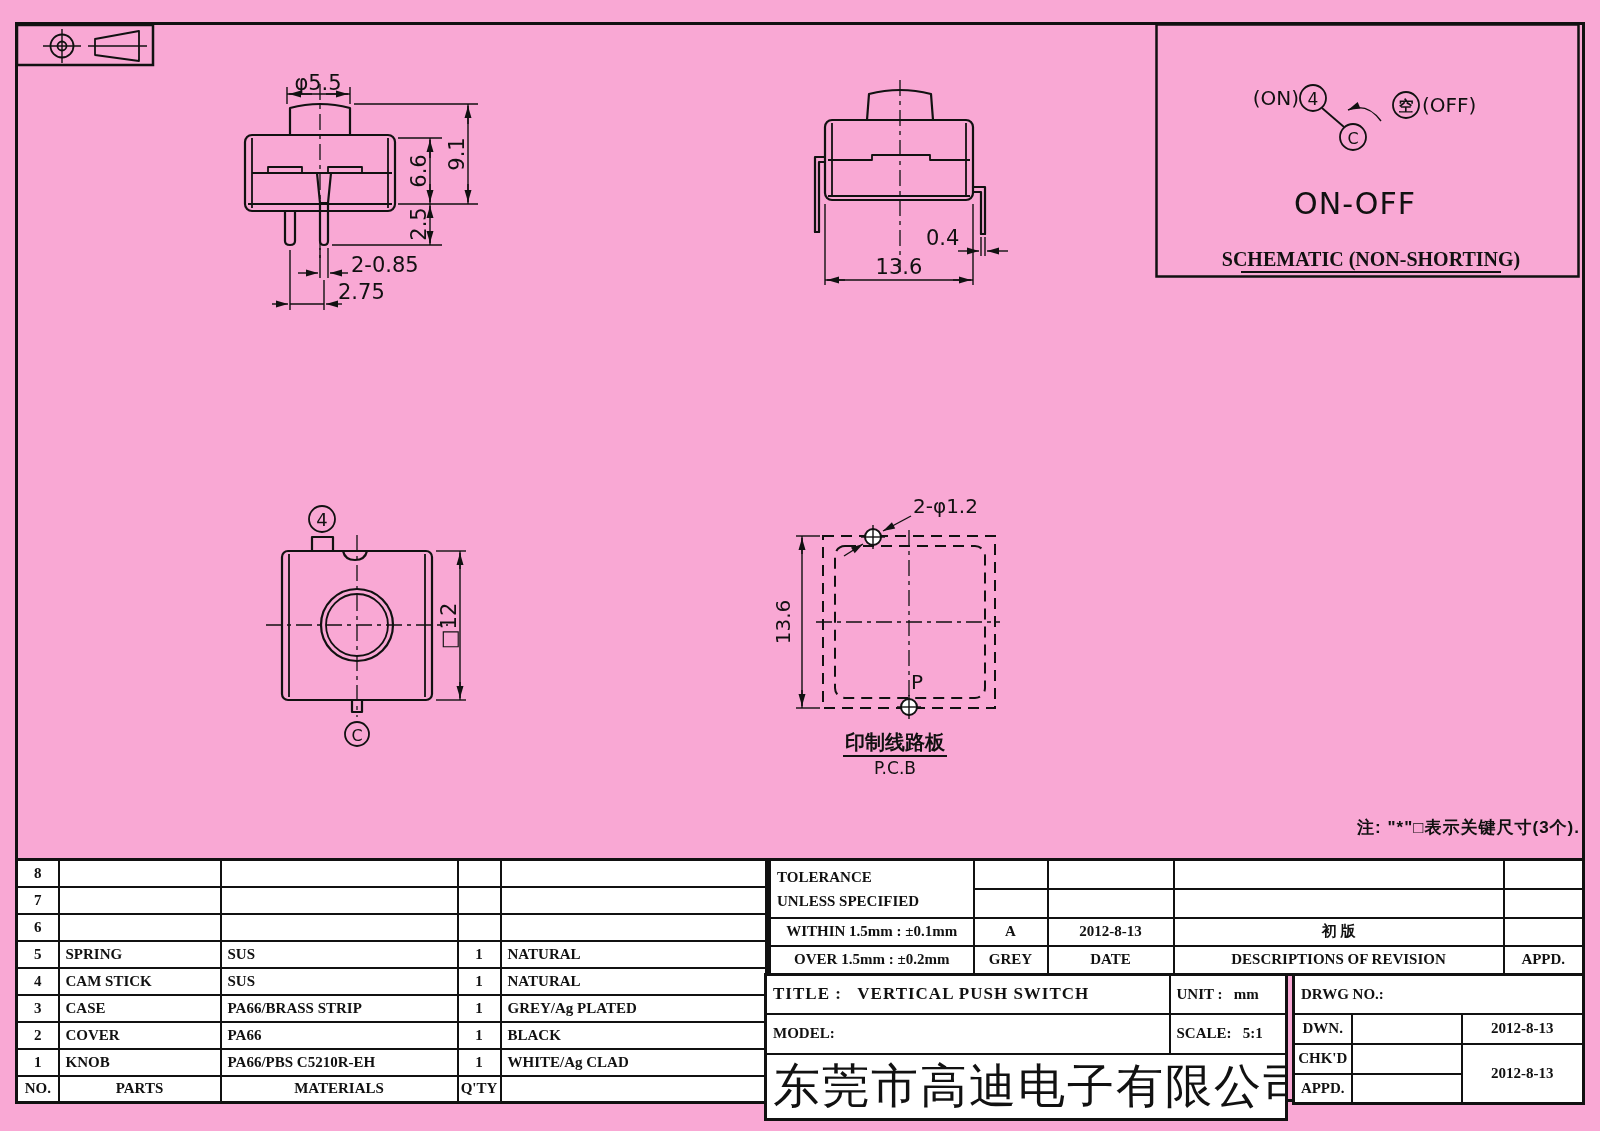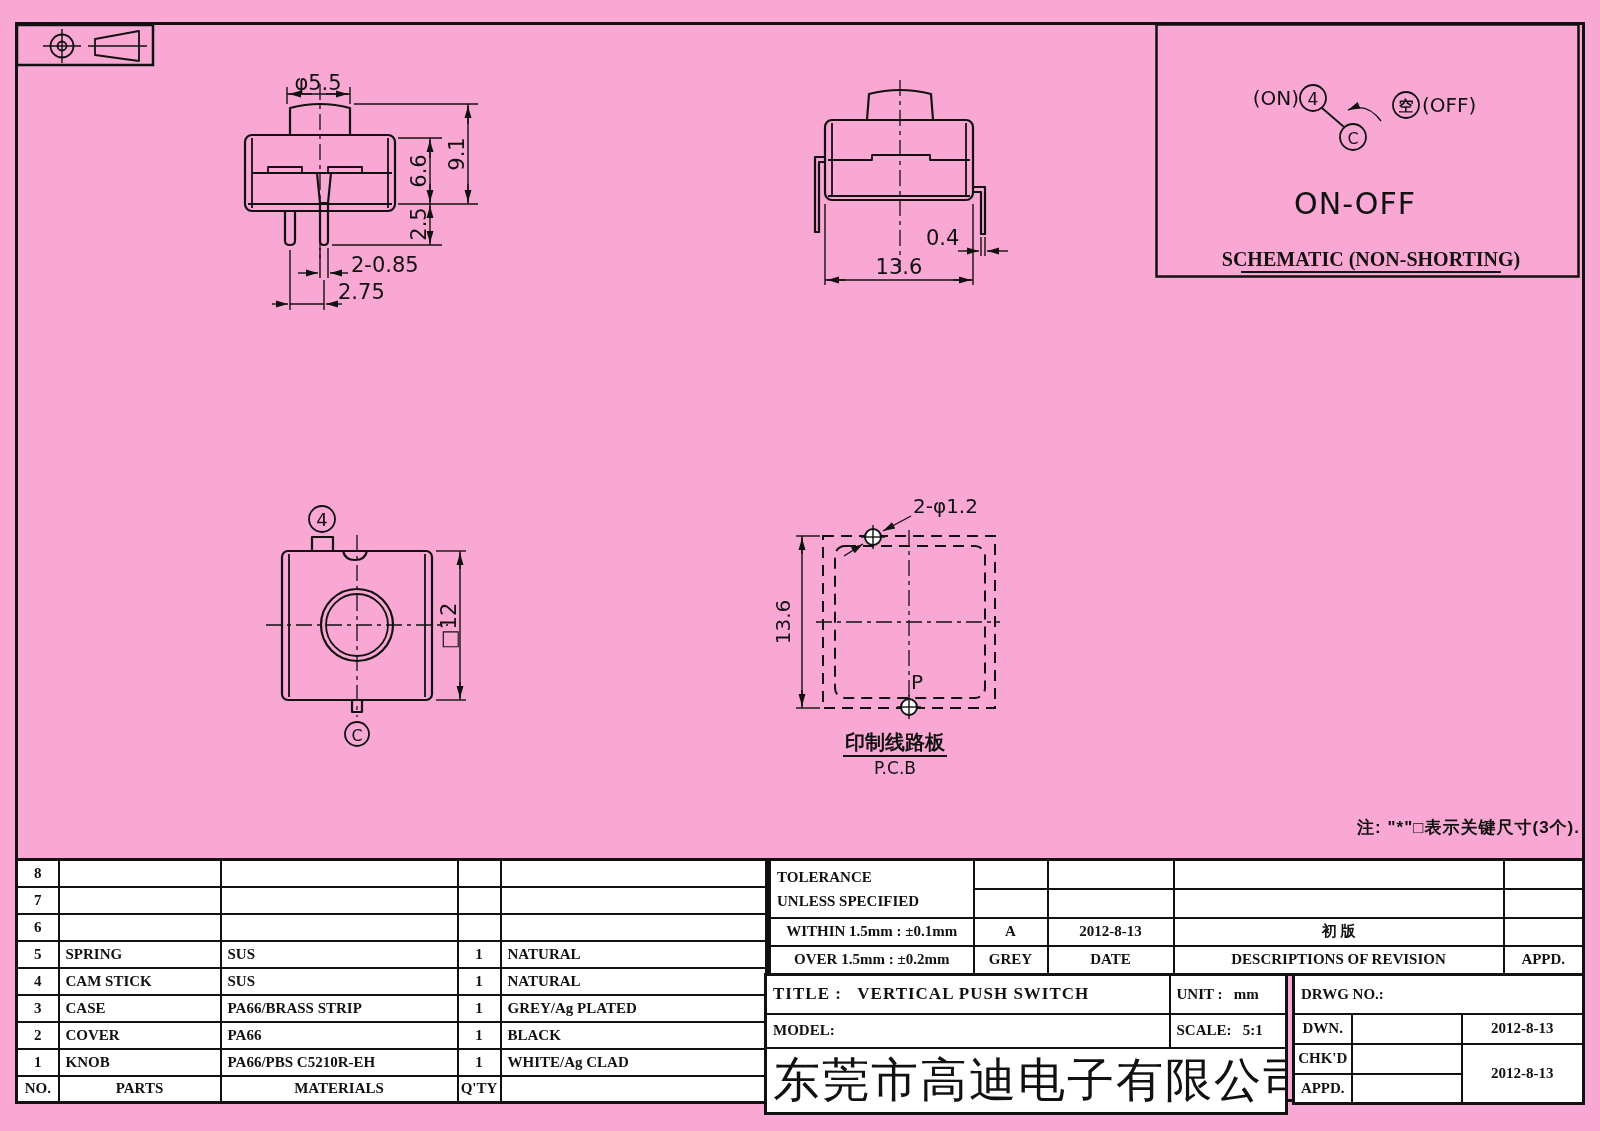--- a/index.html
+++ b/index.html
@@ -340,21 +340,21 @@
         <tr style="height:39px">
       <td class="title-cell">
         <span>TITLE :</span>&nbsp;&nbsp;
         <span>VERTICAL  PUSH  SWITCH</span>
       </td>
       <td>
         <span>UNIT :</span>&nbsp;&nbsp;
         <span>mm</span>
       </td>
     </tr>
-    <tr style="height:34px">
+    <tr style="height:40px">
       <td>
         <span>MODEL:</span>&nbsp;
         <span></span>
       </td>
       <td>
         <span>SCALE:</span>&nbsp;&nbsp;
         <span>5:1</span>
       </td>
     </tr>
     <tr style="height:56px">

